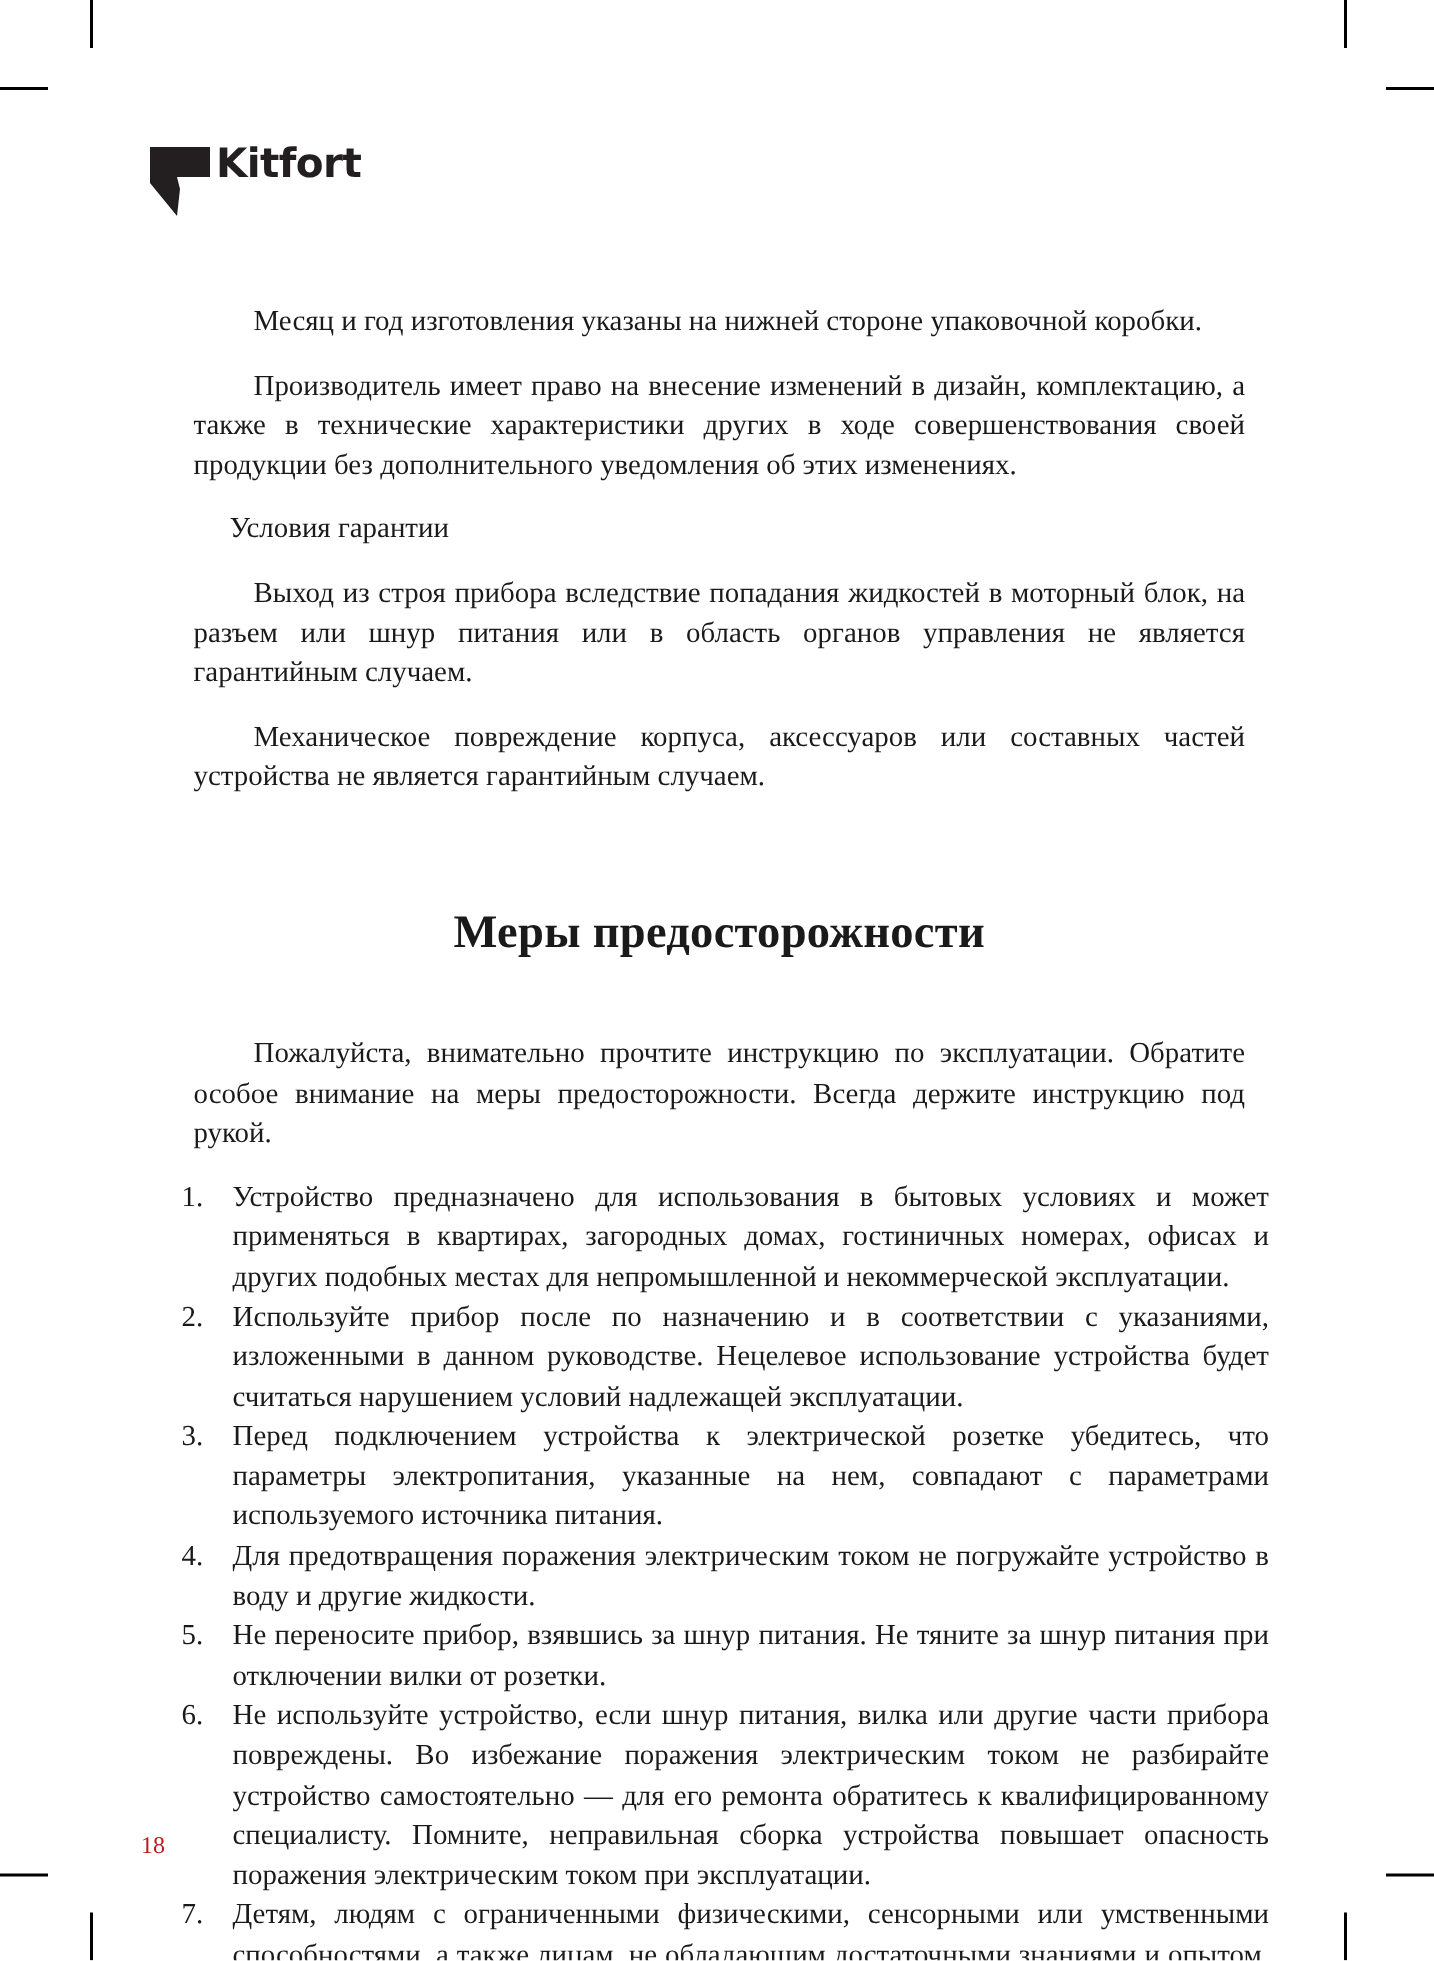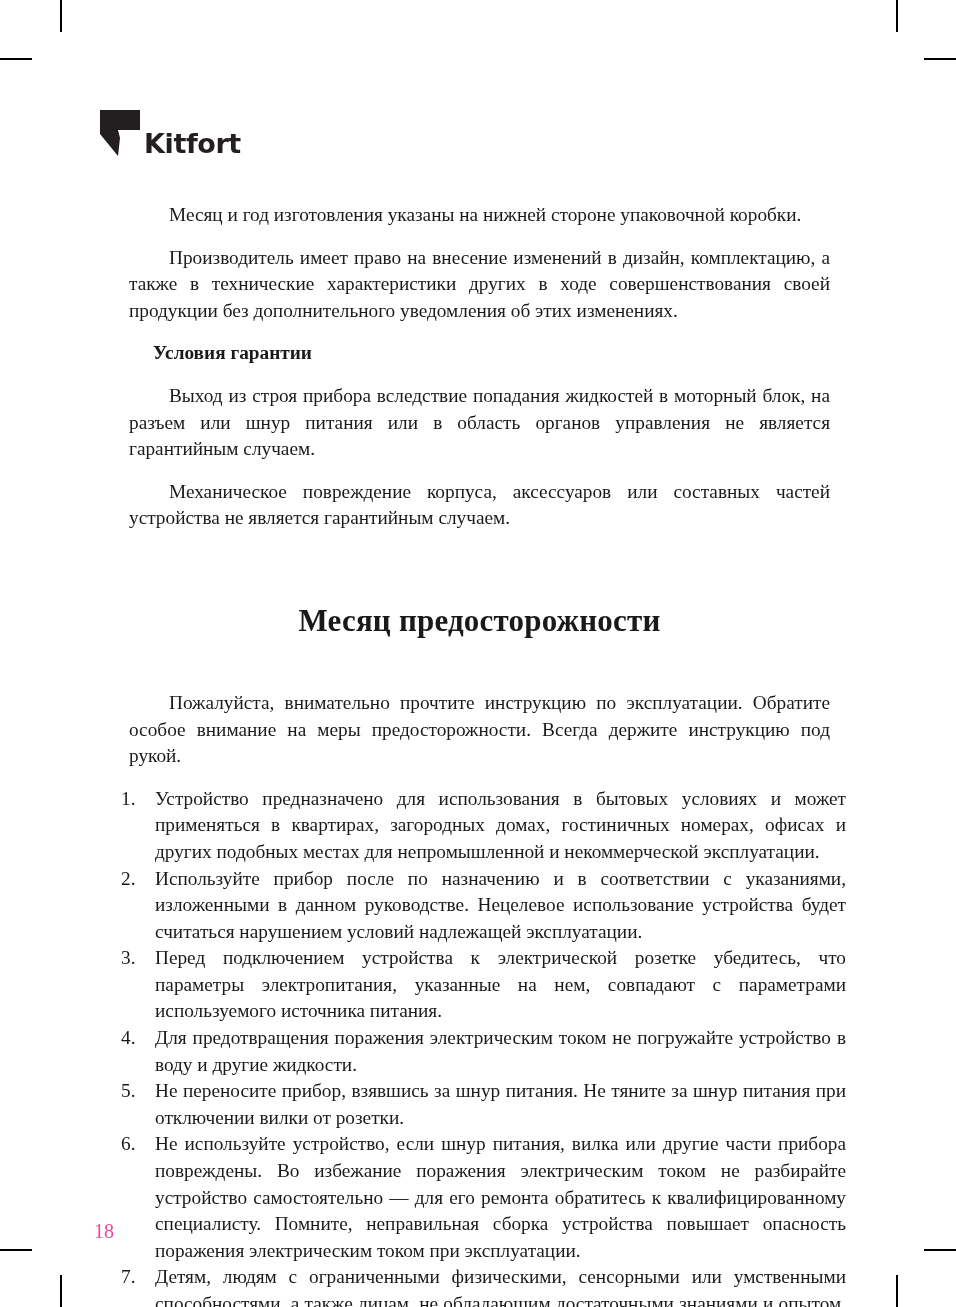--- a/index.html
+++ b/index.html
@@ -32,23 +32,22 @@
   .crop-tr-h { left: 924px; top: 58px;   width: 32px; }
   .crop-bl-v { left: 60px;  top: 1275px; height: 32px; }
   .crop-bl-h { left: 0px;   top: 1249px; width: 32px; }
   .crop-br-v { left: 896px; top: 1275px; height: 32px; }
   .crop-br-h { left: 924px; top: 1249px; width: 32px; }
 
   
   #logo {
     position: absolute;
     left: 98px;
-    top: 108px;
+    top: 96px;
     display: flex;
-    align-items: flex-end;
   }
   #logo-mark {
     display: block;
     width: 44px;
     height: 50px;
   }
   #logo-text {
     font-family: "DejaVu Sans", "Liberation Sans", sans-serif;
     font-weight: bold;
     font-size: 27px;
@@ -73,21 +72,21 @@
     line-height: 26.6px;
     text-align: justify;
     text-indent: 40px;
     hyphens: manual;
   }
 
   h3.subhead {
     margin: 14px 0 6px 0;
     font-size: 19.3px;
     line-height: 26.6px;
-    font-weight: bold;
+    font-weight: normal;
     text-indent: 40px;
     text-align: left;
   }
 
   h1.section-title {
     margin: 0;
     font-size: 31px;
     line-height: 34px;
     font-weight: bold;
     text-align: center;
@@ -119,23 +118,23 @@
     text-align: left;
     font-size: 19.3px;
     line-height: 26.6px;
   }
   ol.rules > li > .txt { display: block; }
 
   #page-number {
     position: absolute;
     left: 94px;
     top: 1222px;
-    font-size: 20px;
+    font-size: 16px;
     line-height: 18px;
-    color: #ec4899;
+    color: #b91c1c;
   }
 </style>
 </head>
 <body>
 
 <div id="page">
 
   <div class="crop crop-v crop-tl-v"></div>
   <div class="crop crop-h crop-tl-h"></div>
   <div class="crop crop-v crop-tr-v"></div>
@@ -157,21 +156,21 @@
     <p class="para">Месяц и год изготовления указаны на нижней стороне упаковочной коробки.</p>
     <p class="para">Производитель имеет право на внесение изменений в дизайн, комплектацию, а также в технические характеристики других в ходе совершенствования своей продукции без дополнительного уведомления об этих изменениях.</p>
 
     <h3 class="subhead">Условия гарантии</h3>
 
     <p class="para">Выход из строя прибора вследствие попадания жидкостей в моторный блок, на разъем или шнур питания или в область органов управления не является гарантийным случаем.</p>
     <p class="para">Механическое повреждение корпуса, аксессуаров или составных частей устройства не является гарантийным случаем.</p>
 
     <div class="gap-before-title"></div>
 
-    <h1 class="section-title">Месяц предосторожности</h1>
+    <h1 class="section-title">Меры предосторожности</h1>
 
     <div class="gap-after-title"></div>
 
     <p class="para">Пожалуйста, внимательно прочтите инструкцию по эксплуатации. Обратите особое внимание на меры предосторожности. Всегда держите инструкцию под рукой.</p>
 
     <ol class="rules" id="rules-list">
       <li>
         <span class="num">1.</span>
         <span class="txt">Устройство предназначено для использования в бытовых условиях и может применяться в квартирах, загородных домах, гостиничных номерах, офисах и других подобных местах для непромышленной и некоммерческой эксплуатации.</span>
       </li>

